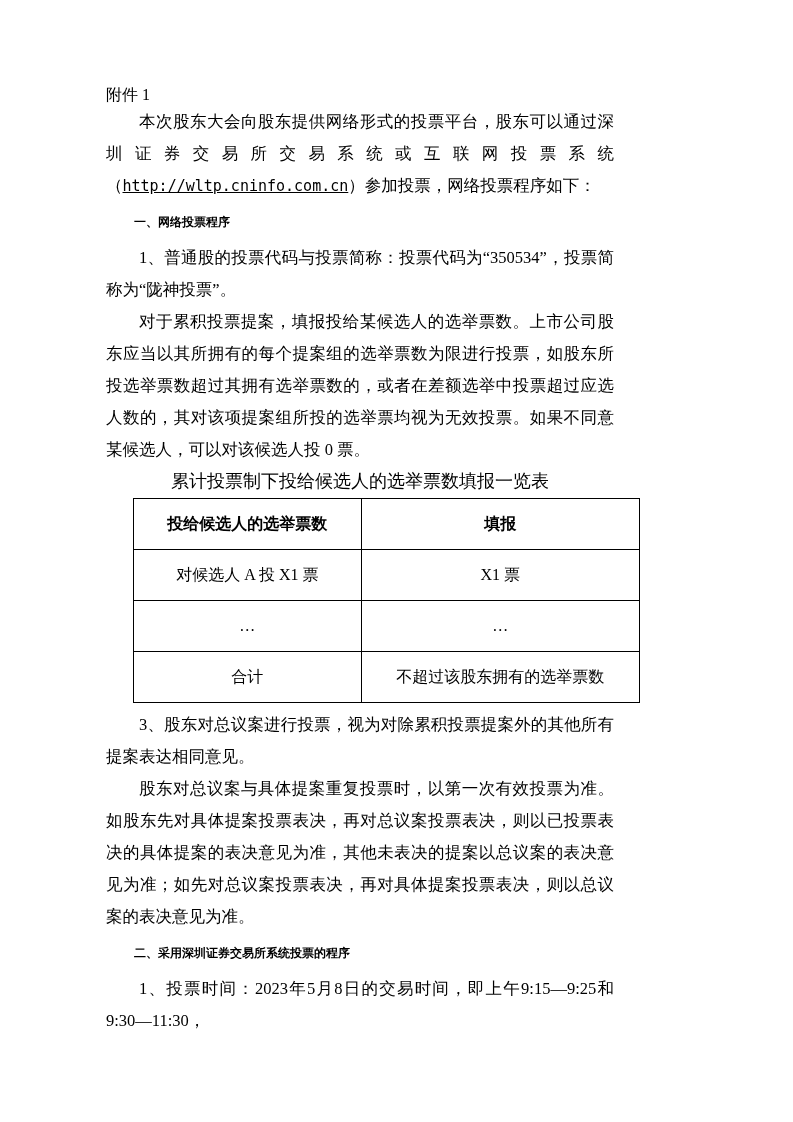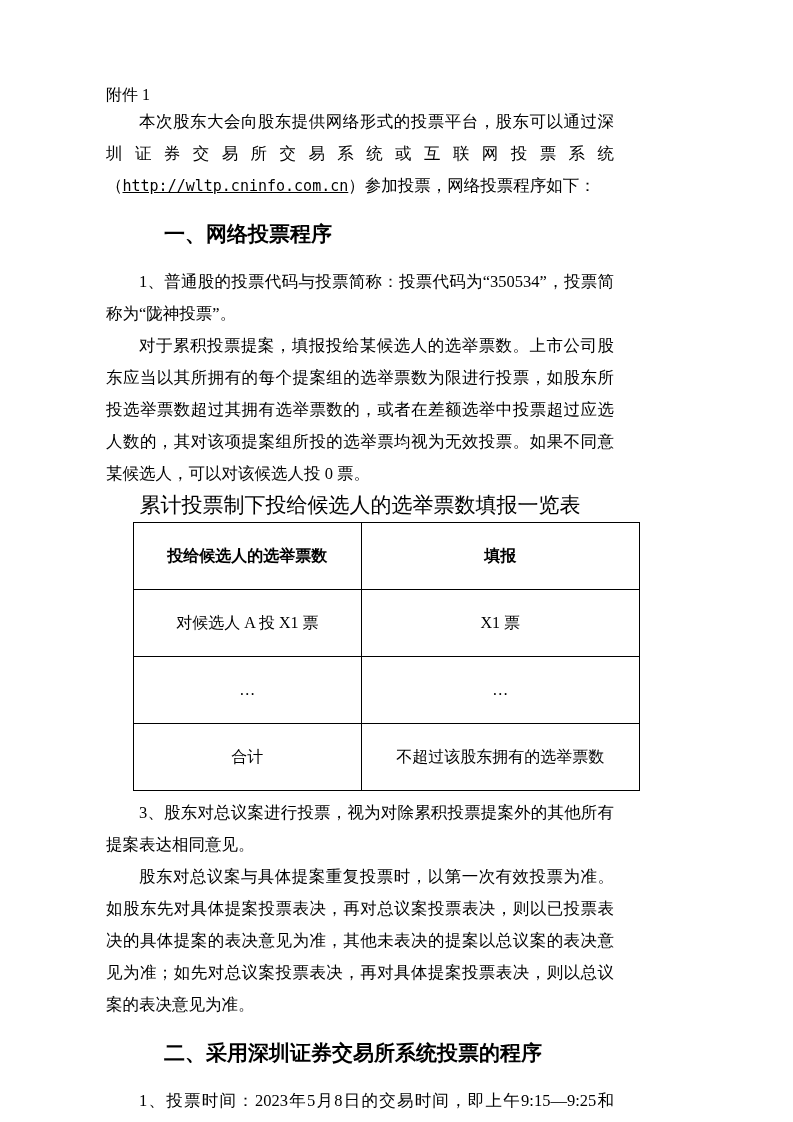--- a/index.html
+++ b/index.html
@@ -32,54 +32,54 @@
   .body-par {
     margin: 0;
     font-size: 16.5px;
     line-height: 32px;
     text-align: justify;
     text-indent: 2em;
   }
   .section-heading {
     font-family: "Liberation Sans", "DejaVu Sans", sans-serif;
     font-weight: bold;
-    font-size: 21px;
+    font-size: 12px;
     line-height: 32px;
     text-indent: 2em;
-    margin: 16px;
+    margin: 4px;
   }
   .url-link {
     color: #000000;
     text-decoration: underline;
     font-family: "DejaVu Sans Mono", "Liberation Mono", monospace;
     font-size: 15px;
     letter-spacing: 0px;
   }
   .table-caption {
     margin: 0;
-    font-size: 21px;
+    font-size: 18px;
     line-height: 30px;
     text-align: center;
     text-indent: 0;
   }
   table.vote-table {
     border-collapse: collapse;
     width: 507px;
     margin: 2px 0 6px 27px;
     table-layout: fixed;
   }
   table.vote-table, table.vote-table td, table.vote-table th {
     border: 1.5px solid #000000;
   }
   table.vote-table th, table.vote-table td {
     height: 30px;
     text-align: center;
     vertical-align: middle;
     font-size: 16px;
-    padding: 18px 4px;
+    padding: 10px 4px;
   }
   table.vote-table th {
     font-family: "Liberation Sans", "DejaVu Sans", sans-serif;
     font-weight: bold;
   }
   col.c1 { width: 45%; }
   col.c2 { width: 55%; }
 </style>
 </head>
 <body>

